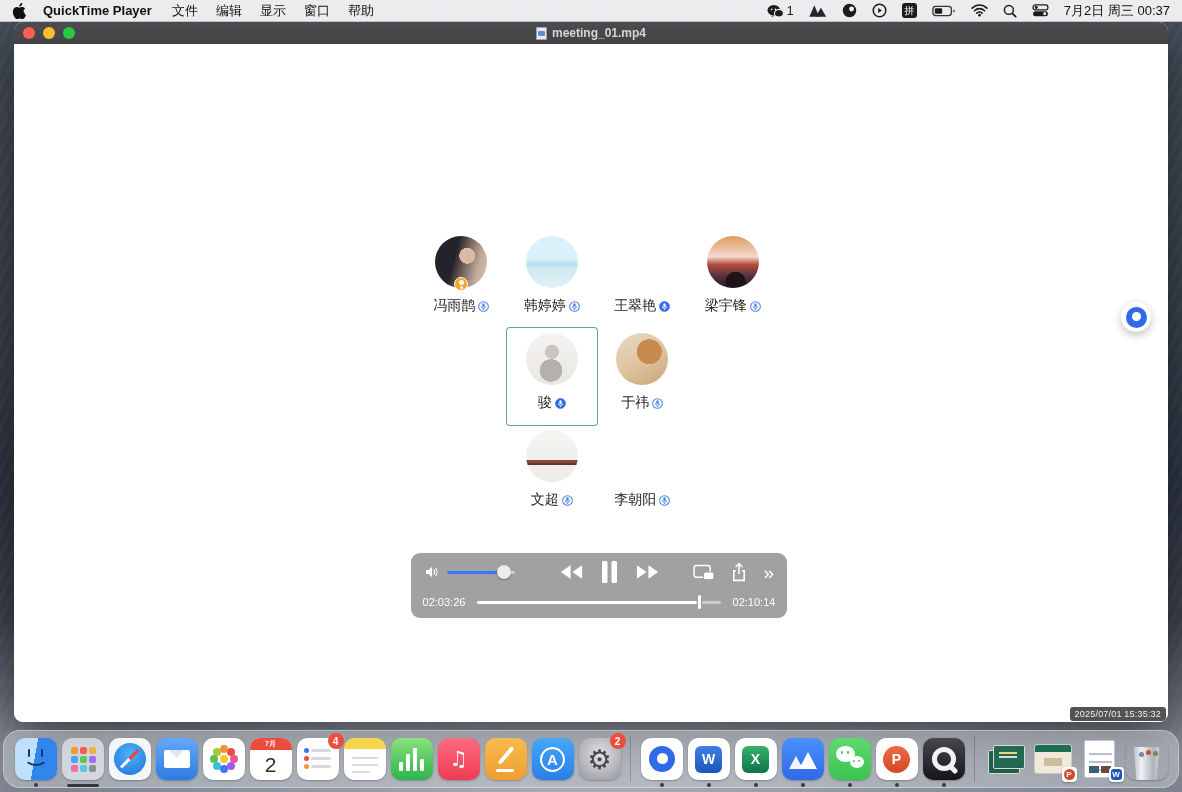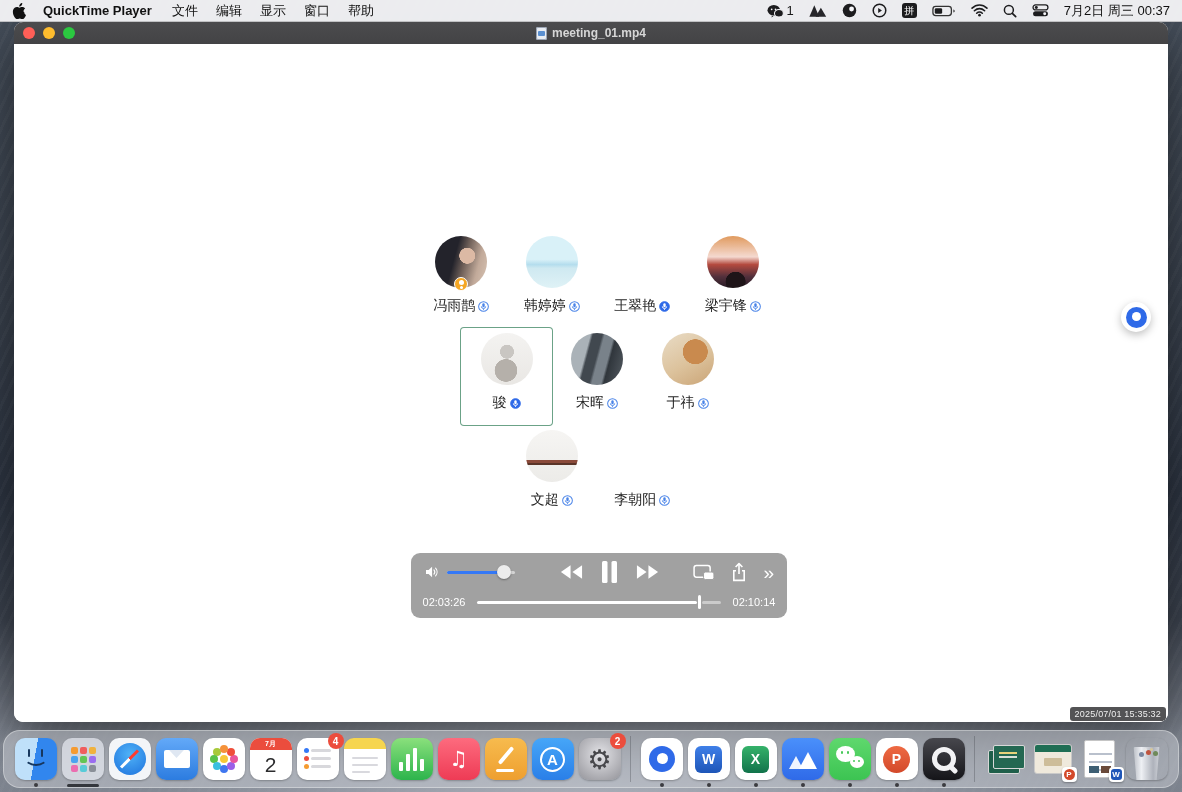--- a/index.html
+++ b/index.html
@@ -378,32 +378,20 @@
               <span>骏</span>
               <svg class="mic active" width="11" height="11" viewBox="0 0 12 12">
     <circle class="mic-bg" cx="6" cy="6" r="5.3"></circle>
     <rect class="mic-fg" x="4.7" y="2.4" width="2.6" height="4.3" rx="1.3"></rect>
     <path class="mic-st" d="M3.7 5.9a2.3 2.3 0 0 0 4.6 0"></path>
     <line class="mic-st" x1="6" y1="8.6" x2="6" y2="9.7"></line>
               </svg>
             </div>
           </div>
           <div class="p-cell">
-            <div class="avatar av-sh"></div>
-            <div class="p-name">
-              <span>宋晖</span>
-              <svg class="mic on" width="11" height="11" viewBox="0 0 12 12">
-    <circle class="mic-bg" cx="6" cy="6" r="5.3"></circle>
-    <rect class="mic-fg" x="4.7" y="2.4" width="2.6" height="4.3" rx="1.3"></rect>
-    <path class="mic-st" d="M3.7 5.9a2.3 2.3 0 0 0 4.6 0"></path>
-    <line class="mic-st" x1="6" y1="8.6" x2="6" y2="9.7"></line>
-              </svg>
-            </div>
-          </div>
-          <div class="p-cell">
             <div class="avatar av-yy"></div>
             <div class="p-name">
               <span>于祎</span>
               <svg class="mic on" width="11" height="11" viewBox="0 0 12 12">
     <circle class="mic-bg" cx="6" cy="6" r="5.3"></circle>
     <rect class="mic-fg" x="4.7" y="2.4" width="2.6" height="4.3" rx="1.3"></rect>
     <path class="mic-st" d="M3.7 5.9a2.3 2.3 0 0 0 4.6 0"></path>
     <line class="mic-st" x1="6" y1="8.6" x2="6" y2="9.7"></line>
               </svg>
             </div>

